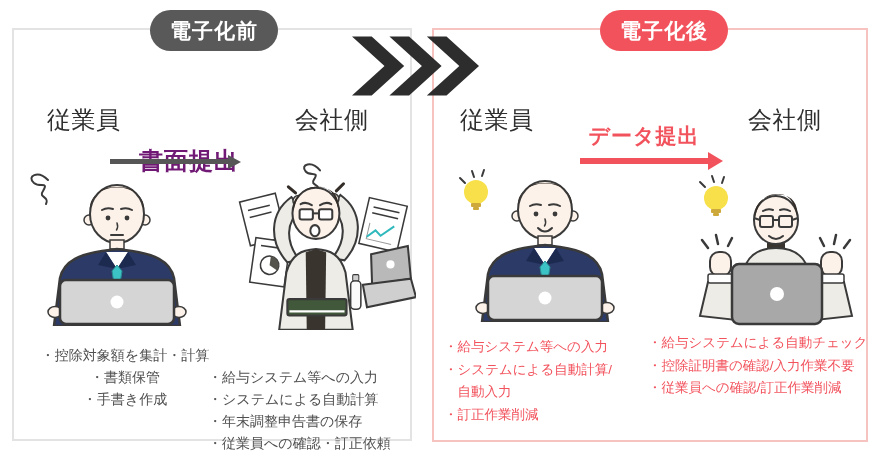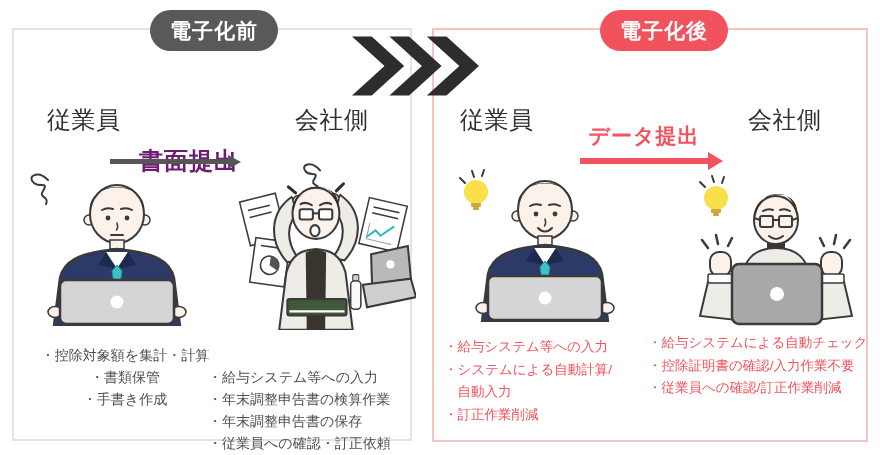--- a/index.html
+++ b/index.html
@@ -118,21 +118,21 @@
       <polygon points="138,124 185,118 190,136 142,146" fill="#cfcfcf" class="ol" stroke-width="2"></polygon>
     </svg>
 
     <div class="tasks tasks-gray t-emp-b">
       <div class="pt">・控除対象額を集計・計算</div>
       <div class="pt">・書類保管</div>
       <div class="pt">・手書き作成</div>
     </div>
     <div class="tasks tasks-gray t-comp-b">
       <div class="pt">・給与システム等への入力</div>
-      <div class="pt">・年末調整申告書の検算作業</div>
+      <div class="pt">・システムによる自動計算</div>
       <div class="pt">・年末調整申告書の保存</div>
       <div class="pt">・従業員への確認・訂正依頼</div>
     </div>
   </section>
 
   <section class="panel panel-after">
     <div class="actor-label lbl-emp-a">従業員</div>
     <div class="actor-label lbl-comp-a">会社側</div>
     <div class="flow-label flow-label-a">データ提出</div>
     <div class="arrow-line arrow-a"></div>

